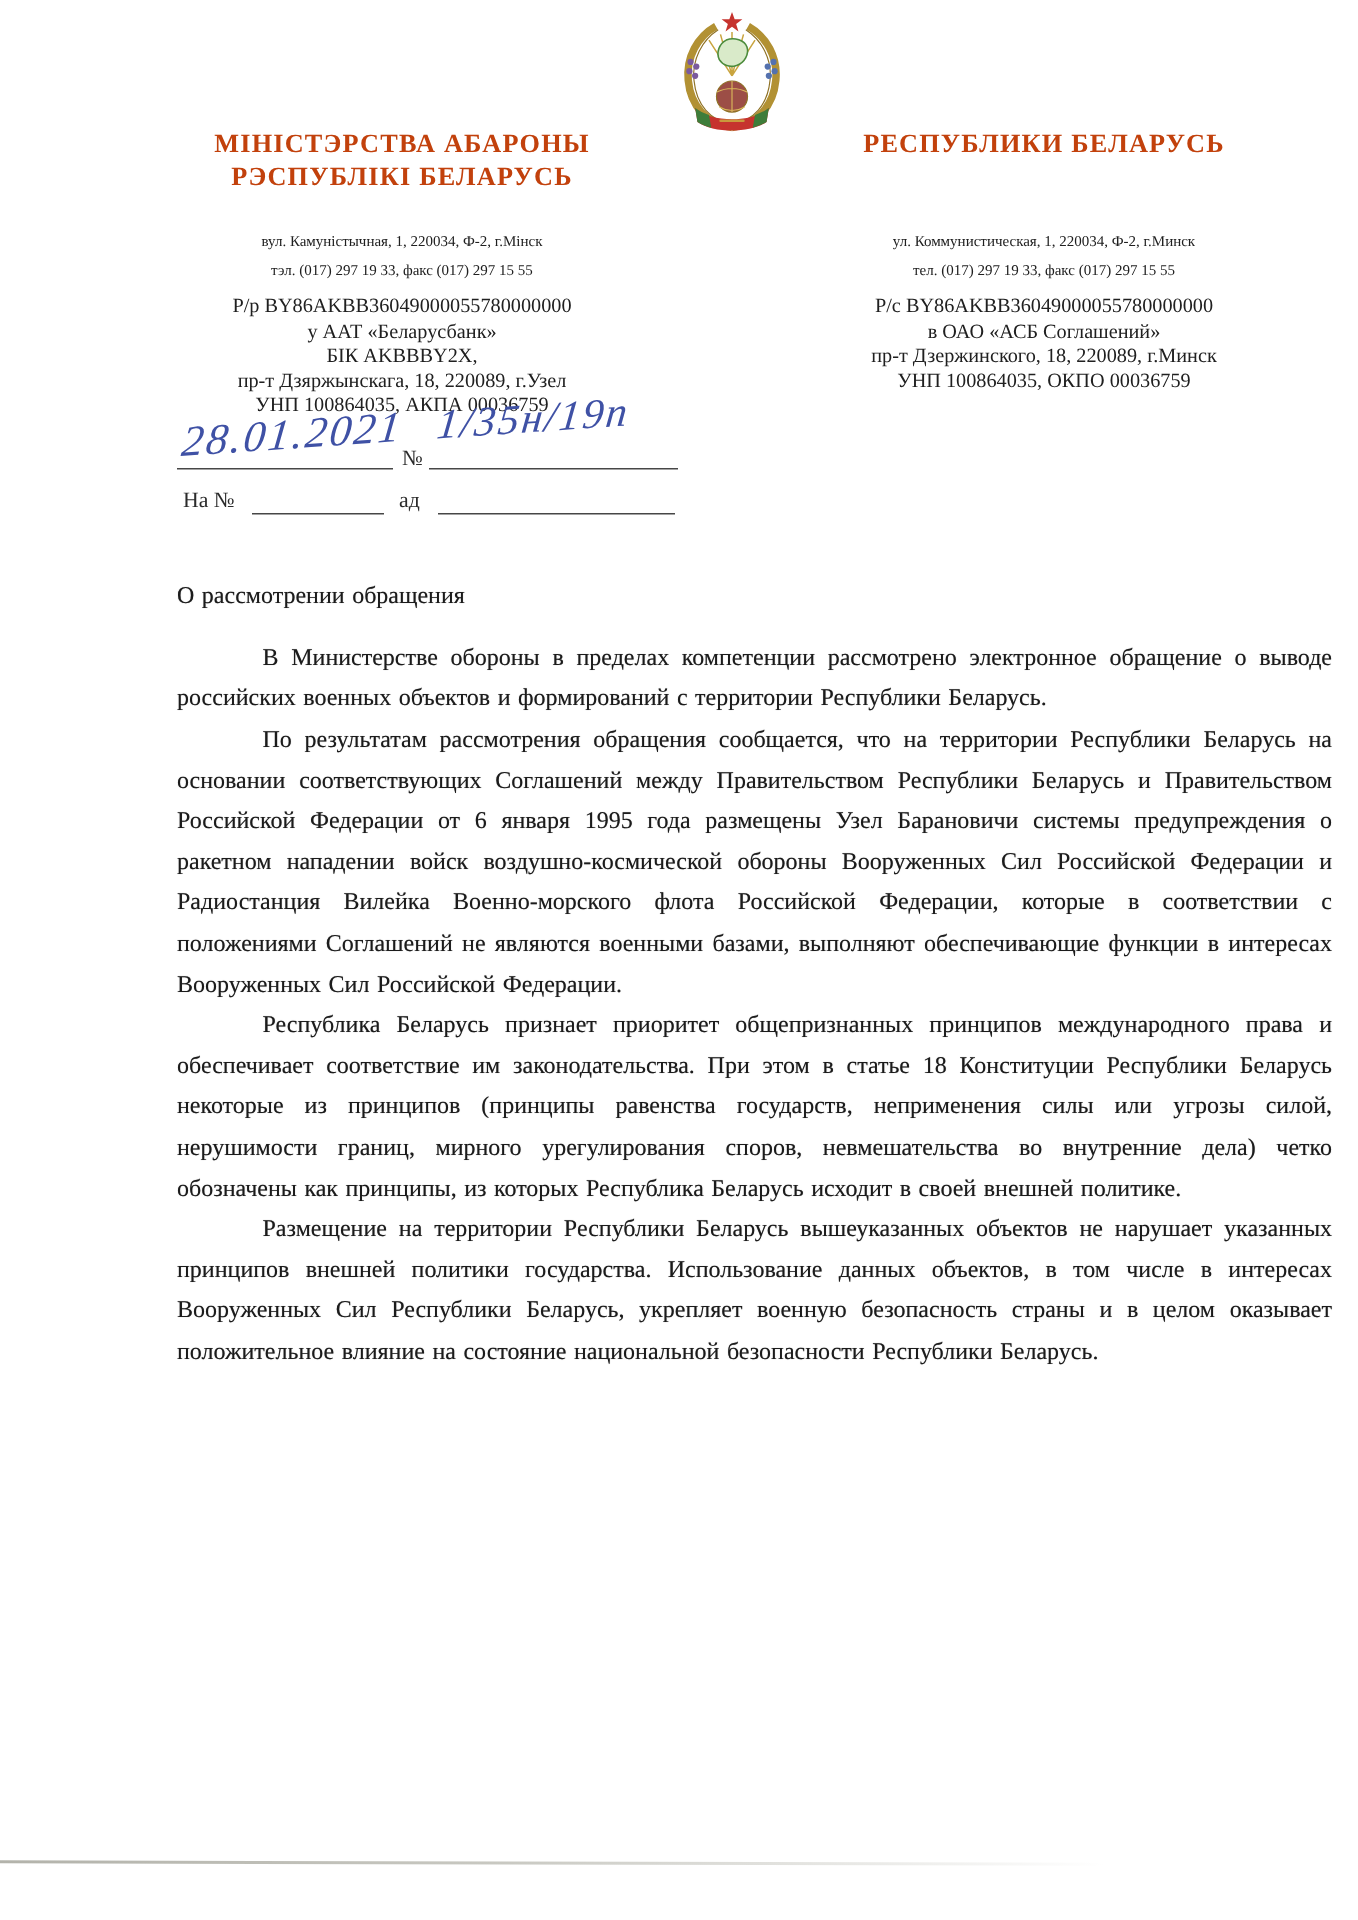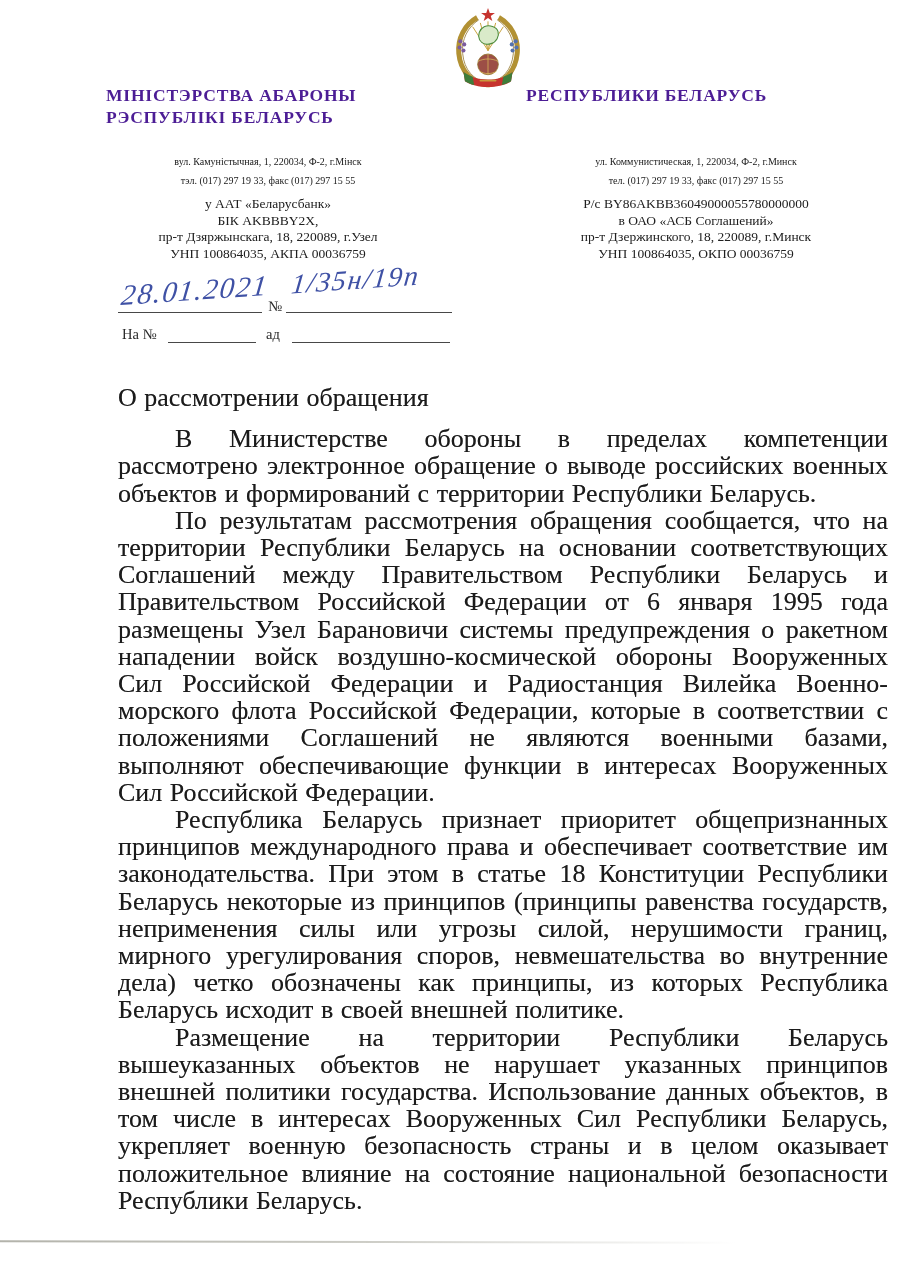--- a/index.html
+++ b/index.html
@@ -7,23 +7,23 @@
     position:relative; width:905px; height:1280px; margin:0 auto;
     background:#ffffff; overflow:hidden;
     font-family:"Liberation Serif", serif; color:#1c1c1c;
   }
 
   
   .emblem { position:absolute; left:449px; top:6px; width:78px; height:86px; }
   .emblem svg { width:100%; height:100%; }
 
   .org-name {
-    position:absolute; top:84px; 
+    position:absolute; top:84px; text-align:center;
     font-weight:bold; font-size:17.5px; line-height:22px;
-    letter-spacing:0.8px; color:#4c1d95;
+    letter-spacing:0.8px; color:#c2410c;
   }
   .org-name.left  { left:106px; width:324px; }
   .org-name.right { left:526px; width:340px; }
 
   .addr {
     position:absolute; top:152px; text-align:center; color:#202020;
   }
   .addr.left  { left:98px;  width:340px; }
   .addr.right { left:524px; width:344px; }
   .addr .contact { font-size:10px;   line-height:19px; }
@@ -43,21 +43,21 @@
   .number-rule { left:168px; top:46px; width:166px; }
   .no-label    { position:absolute; left:150px; top:32px; }
   .na-label    { position:absolute; left:4px;   top:60px; }
   .na-rule     { left:50px;  top:76px; width:88px; }
   .ad-label    { position:absolute; left:148px; top:60px; }
   .ad-rule     { left:174px; top:76px; width:158px; }
 
   
   .body-text {
     position:absolute; left:118px; top:384px; width:770px;
-    font-size:26px; line-height:27.2px; text-align:justify;
+    font-size:16px; line-height:27.2px; text-align:justify;
     color:#1b1b1b; word-spacing:1px;
     text-shadow:0 0 0.5px rgba(30,30,30,0.55);
     font-family:Liberation Serif, serif;
   }
   .subject { margin:0 0 14px 0; text-align:left; }
   .para { margin:0; text-indent:57px; }
 
   
   .scan-edge {
     position:absolute; left:0; top:1241px; width:736px; height:2px;
@@ -114,20 +114,21 @@
   <div class="org-name right">
     <div>РЕСПУБЛИКИ БЕЛАРУСЬ</div>
   </div>
 
   <div class="addr left">
     <div class="contact">
       <div>вул. Камуністычная, 1, 220034, Ф-2, г.Мінск</div>
       <div>тэл. (017) 297 19 33, факс (017) 297 15 55</div>
     </div>
     <div class="bank">
+      <div>Р/р BY86AKBB36049000055780000000</div>
       <div>у ААТ «Беларусбанк»</div>
       <div>БІК AKBBBY2X,</div>
       <div>пр-т Дзяржынскага, 18, 220089, г.Узел</div>
       <div>УНП 100864035, АКПА 00036759</div>
     </div>
   </div>
   <div class="addr right">
     <div class="contact">
       <div>ул. Коммунистическая, 1, 220034, Ф-2, г.Минск</div>
       <div>тел. (017) 297 19 33, факс (017) 297 15 55</div>

